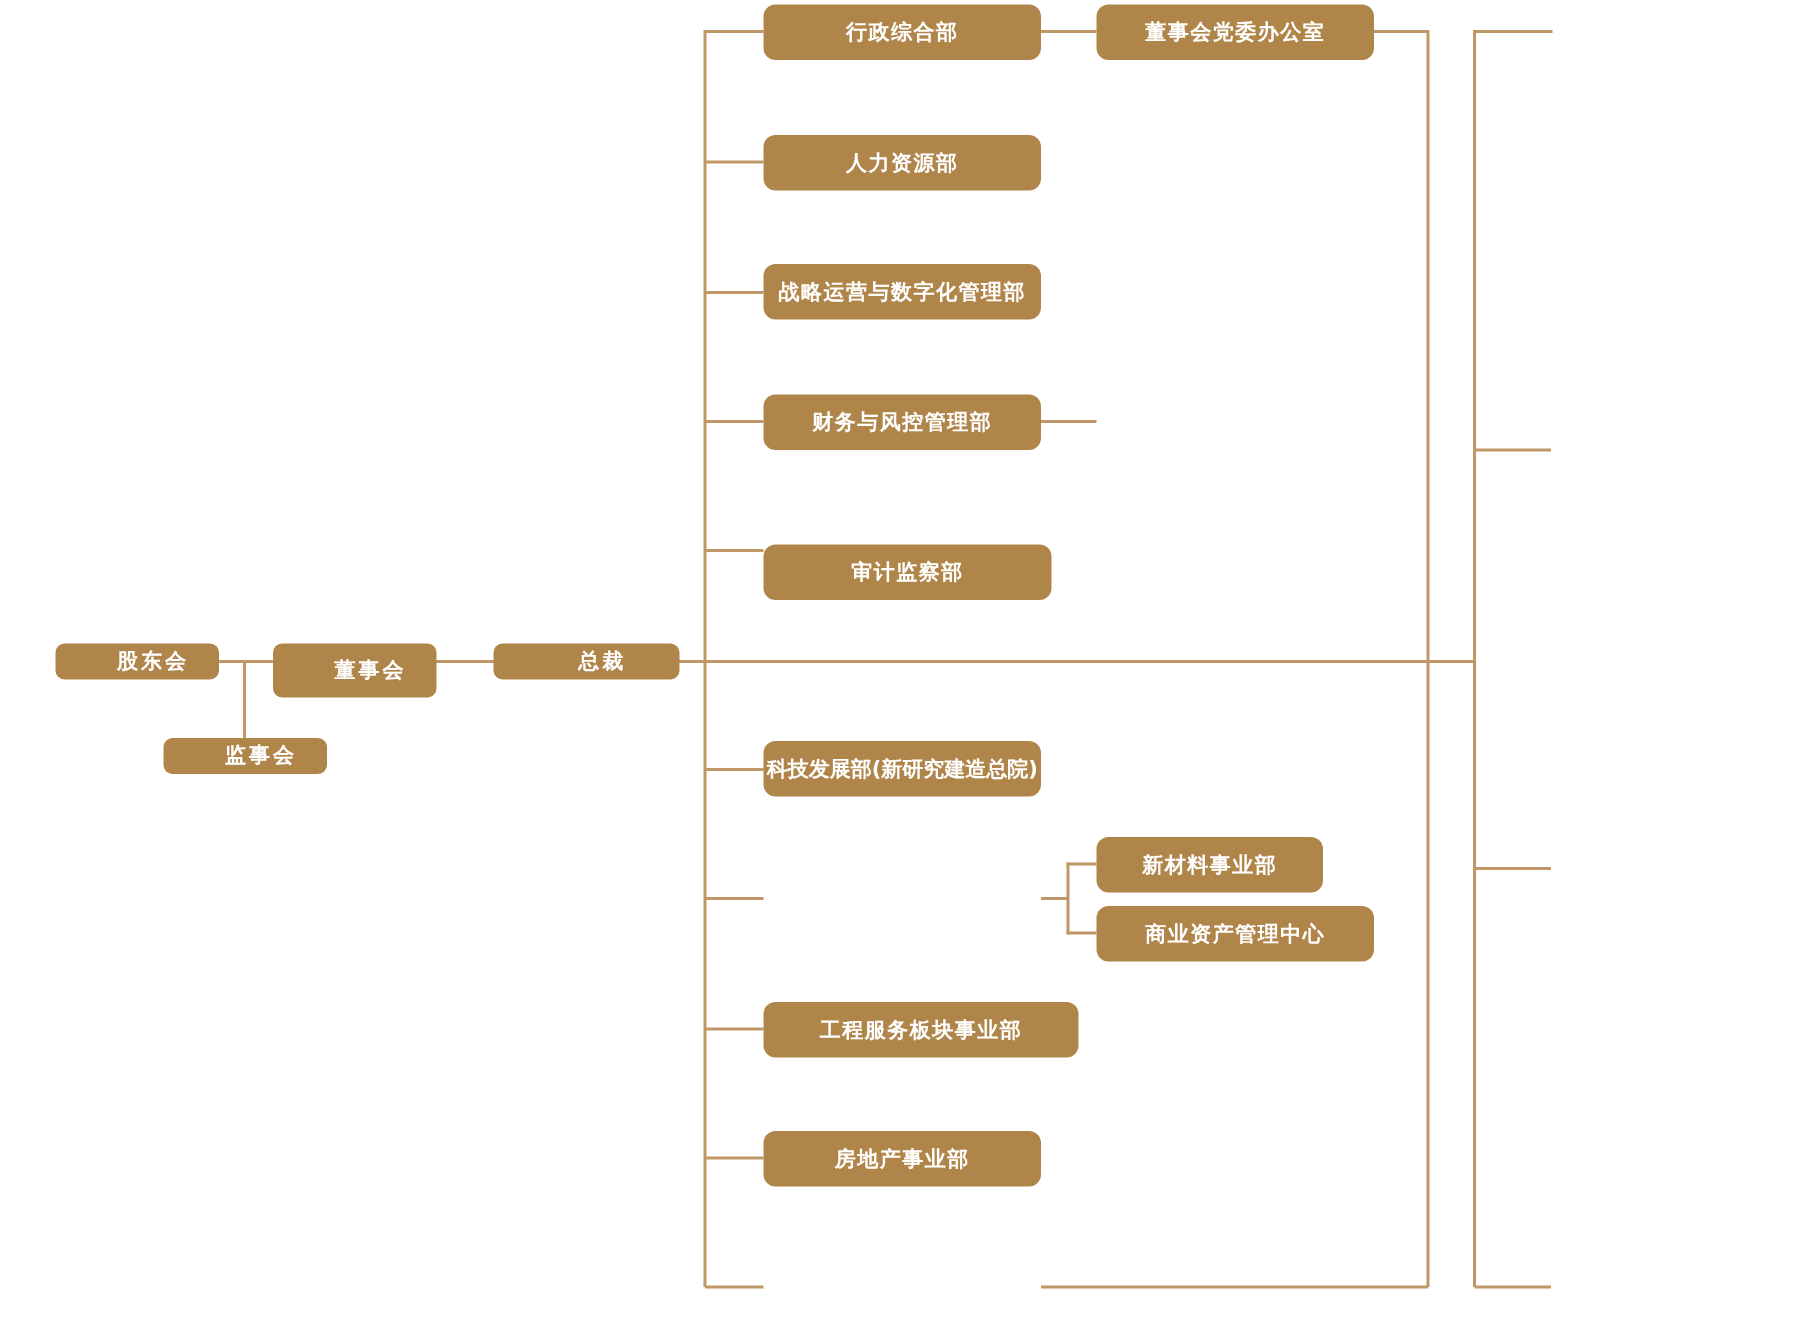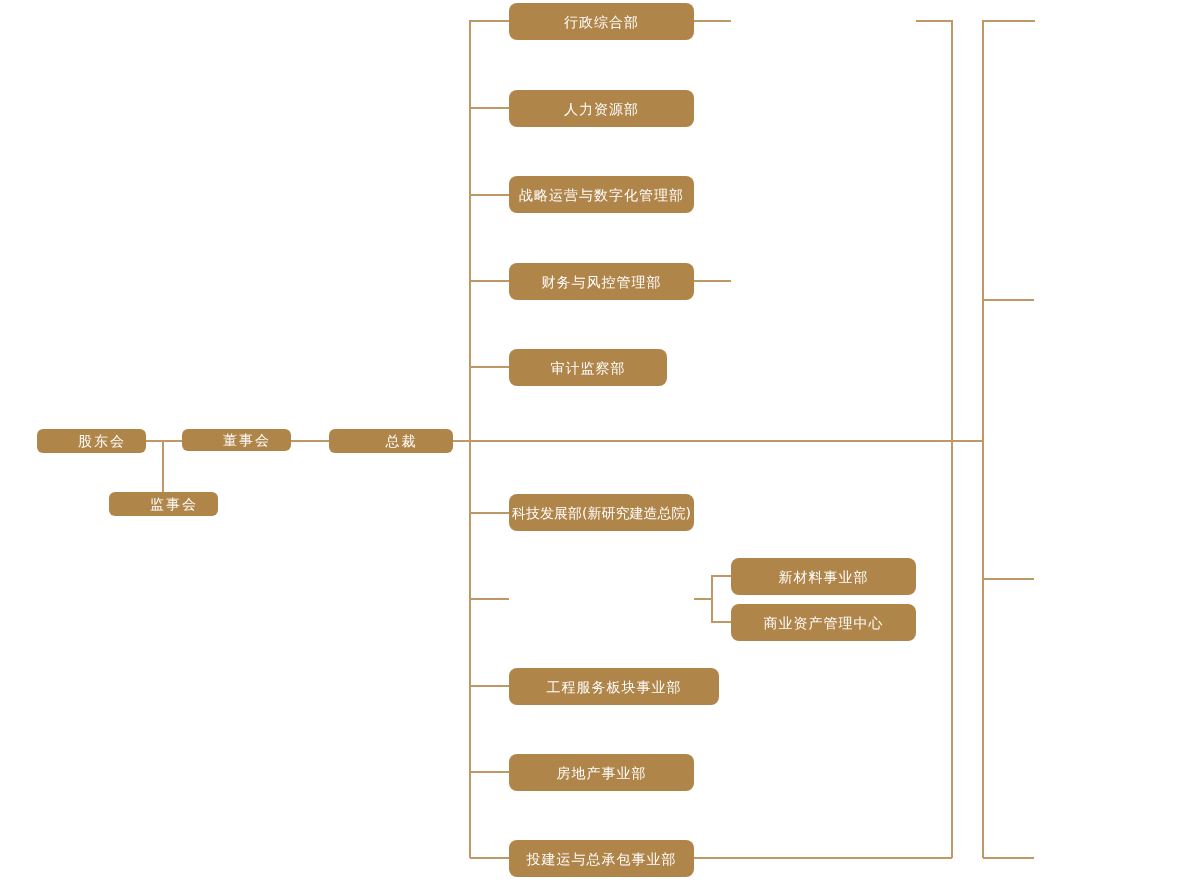--- a/index.html
+++ b/index.html
@@ -4,21 +4,21 @@
 <style>
   html,body{margin:0;padding:0;background:#fff;}
   .canvas{
     position:relative;width:1202px;height:880px;background:#fff;overflow:hidden;
     font-family:"DejaVu Sans","Liberation Sans",sans-serif;
   }
   .node{
     position:absolute;z-index:2;box-sizing:border-box;
     display:flex;align-items:center;justify-content:center;
     background:var(--node-fill,#B0854A);color:var(--node-text,#fff);
-    font-weight:normal;font-size:14px;line-height:1;white-space:nowrap;
+    font-weight:bold;font-size:14px;line-height:1;white-space:nowrap;
     border-radius:8px;letter-spacing:1px;
   }
   .node.sm{border-radius:6px;letter-spacing:2px;padding-left:21px;}
   .node.tight{letter-spacing:0;}
   .hl{position:absolute;z-index:1;height:1.5px;background:var(--connector,#C09767);}
   .vl{position:absolute;z-index:1;width:1.5px;background:var(--connector,#C09767);}
 </style>
 </head>
 <body style="background: rgb(255, 255, 255);">
 
@@ -51,29 +51,29 @@
   <div class="hl" style="left:694px;top:857px;width:258px"></div>
   <div class="vl" style="left:951px;top:20px;height:838px"></div>
   <div class="vl" style="left:982px;top:20px;height:838px"></div>
   <div class="hl" style="left:983px;top:20px;width:52px"></div>
   <div class="hl" style="left:983px;top:299px;width:51px"></div>
   <div class="hl" style="left:983px;top:578px;width:51px"></div>
   <div class="hl" style="left:983px;top:857px;width:51px"></div>
 
   <div class="node sm" style="left:37px;top:429px;width:109px;height:24px">股东会</div>
   <div class="node sm" style="left:109px;top:492px;width:109px;height:24px">监事会</div>
-  <div class="node sm" style="left:182px;top:429px;width:109px;height:22px">董事会</div>
+  <div class="node sm" style="left:182px;top:429px;width:109px;height:36px">董事会</div>
   <div class="node sm" style="left:329px;top:429px;width:124px;height:24px">总裁</div>
 
   <div class="node" style="left:509px;top:3px;width:185px;height:37px">行政综合部</div>
   <div class="node" style="left:509px;top:90px;width:185px;height:37px">人力资源部</div>
   <div class="node" style="left:509px;top:176px;width:185px;height:37px">战略运营与数字化管理部</div>
   <div class="node" style="left:509px;top:263px;width:185px;height:37px">财务与风控管理部</div>
-  <div class="node" style="left:509px;top:349px;width:158px;height:37px">审计监察部</div>
+  <div class="node" style="left:509px;top:363px;width:192px;height:37px">审计监察部</div>
   <div class="node tight" style="left:509px;top:494px;width:185px;height:37px">科技发展部(新研究建造总院)</div>
   <div class="node" style="left:509px;top:668px;width:210px;height:37px">工程服务板块事业部</div>
   <div class="node" style="left:509px;top:754px;width:185px;height:37px">房地产事业部</div>
-  <div class="node" style="left:509px;top:840px;width:185px;height:37px">投建运与总承包事业部</div>
 
-  <div class="node" style="left:731px;top:558px;width:185px;height:37px">新材料事业部</div>
+  <div class="node" style="left:731px;top:3px;width:185px;height:37px">董事会党委办公室</div>
+  <div class="node" style="left:731px;top:558px;width:151px;height:37px">新材料事业部</div>
   <div class="node" style="left:731px;top:604px;width:185px;height:37px">商业资产管理中心</div>
 
 </div>
 
 </body></html>

